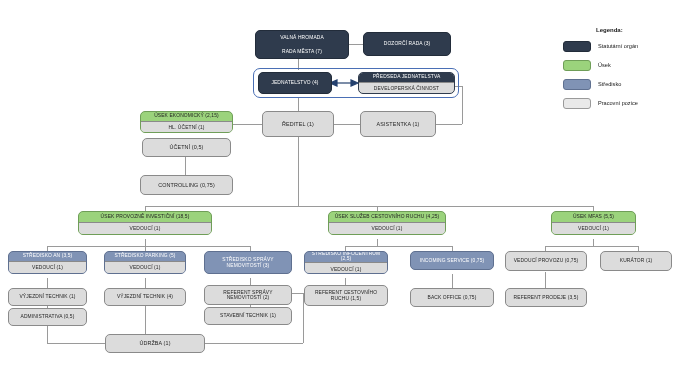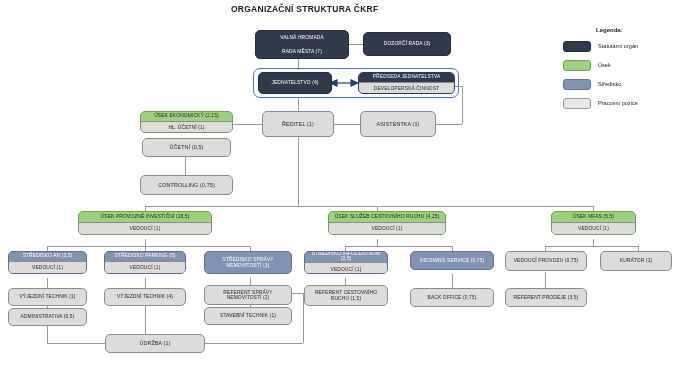--- a/index.html
+++ b/index.html
@@ -153,21 +153,20 @@
       <line x1="545" y1="272" x2="545" y2="289"></line>
     </g>
 
     <g stroke="#24406e" stroke-width="1.2" fill="#24406e">
       <line x1="332" y1="83" x2="356" y2="83"></line>
       <polygon points="330,83 337,80 337,86"></polygon>
       <polygon points="358,83 351,80 351,86"></polygon>
     </g>
   </svg>
 
-  <div class="title" style="left:231px;top:4px;">ORGANIZAČNÍ STRUKTURA ČKRF</div>
 
   <div class="node navy split" style="left:255px;top:30px;width:94px;height:29px;">
     <div class="cell fs6" style="flex:0 0 14px;border-bottom:none;">VALNÁ HROMADA</div>
     <div class="cell fs6" style="flex:0 0 14px;">RADA MĚSTA (7)</div>
   </div>
 
   <div class="node navy" style="left:363px;top:32px;width:88px;height:24px;">
     <div class="cell fs6">DOZORČÍ RADA (3)</div>
   </div>
 

